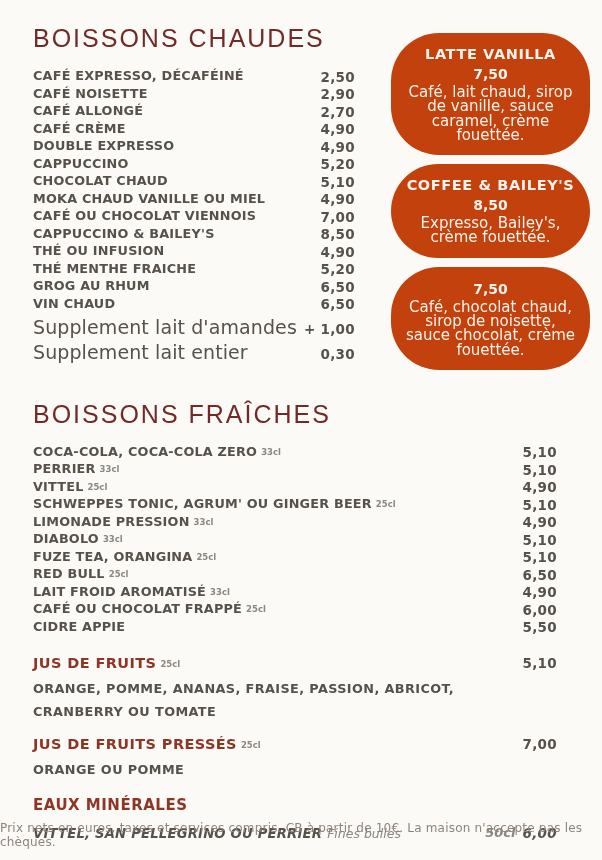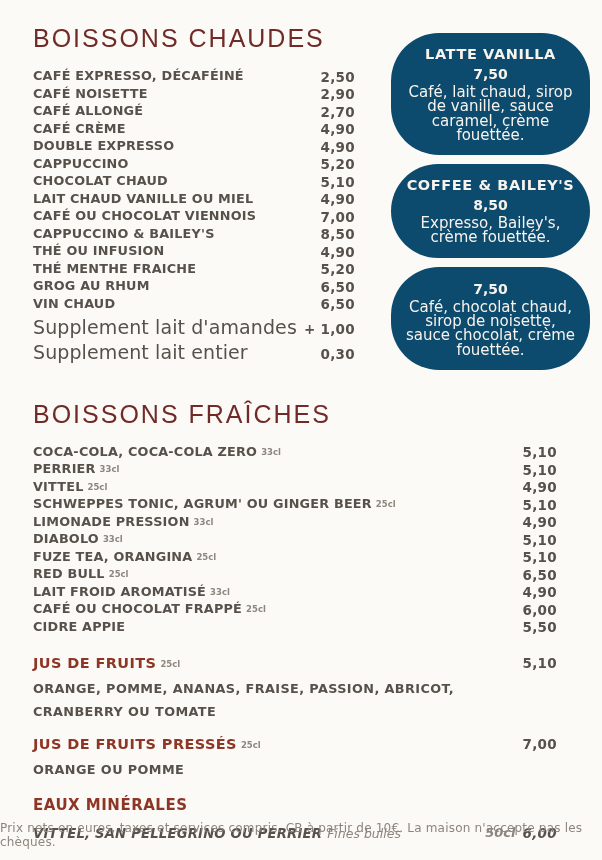--- a/index.html
+++ b/index.html
@@ -41,21 +41,21 @@
   }
   .mprice { font-weight: bold; font-size: 13.5px; letter-spacing: 0.3px; white-space: nowrap; }
 
   
   .supplements { margin-top: 4px; }
   .supplements .mrow { line-height: 21px; }
   .supplements .mname { font-weight: 400; font-size: 19px; letter-spacing: 0.1px; }
 
   
   .badge {
-    background: #0c4a6e; color: #f8f3ed;
+    background: #c2410c; color: #f8f3ed;
     border-radius: 48px;
     text-align: center;
     padding: 12px 12px 13px;
     margin-bottom: 9px;
   }
   .btitle { font-weight: bold; font-size: 14.5px; letter-spacing: 0.6px; line-height: 19px; }
   .bprice { font-weight: bold; font-size: 14px; line-height: 18px; margin-top: 1px; }
   .bdesc  { font-size: 15px; line-height: 14.3px; margin-top: 2px; }
 
   
@@ -127,21 +127,21 @@
     <span class="mname"><span>CAPPUCCINO</span><span class="msize"></span></span>
     <span class="mprice">5,20</span>
   </div>
 
   <div class="mrow">
     <span class="mname"><span>CHOCOLAT CHAUD</span><span class="msize"></span></span>
     <span class="mprice">5,10</span>
   </div>
 
   <div class="mrow">
-    <span class="mname"><span>LAIT CHAUD VANILLE OU MIEL</span><span class="msize"></span></span>
+    <span class="mname"><span>MOKA CHAUD VANILLE OU MIEL</span><span class="msize"></span></span>
     <span class="mprice">4,90</span>
   </div>
 
   <div class="mrow">
     <span class="mname"><span>CAFÉ OU CHOCOLAT VIENNOIS</span><span class="msize"></span></span>
     <span class="mprice">7,00</span>
   </div>
 
   <div class="mrow">
     <span class="mname"><span>CAPPUCCINO &amp; BAILEY'S</span><span class="msize"></span></span>

